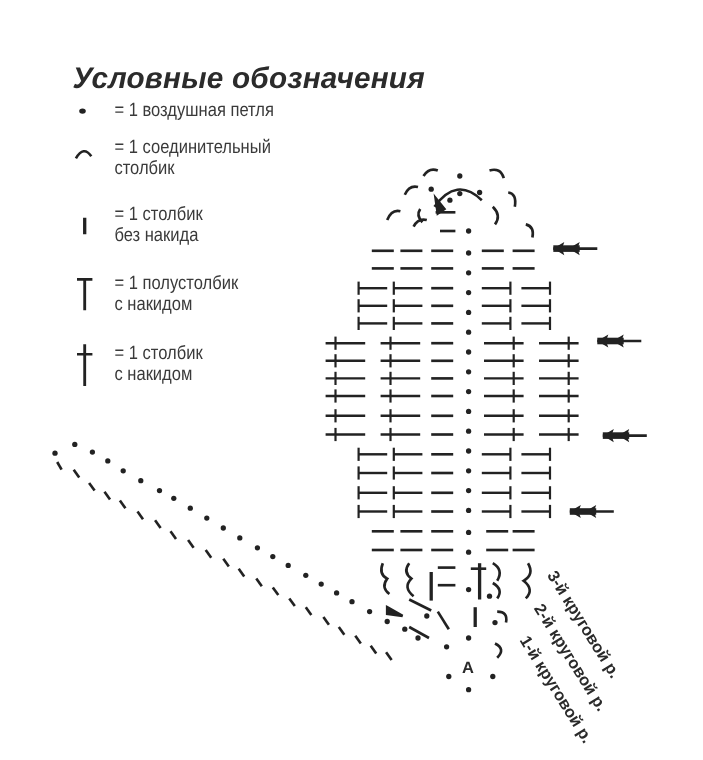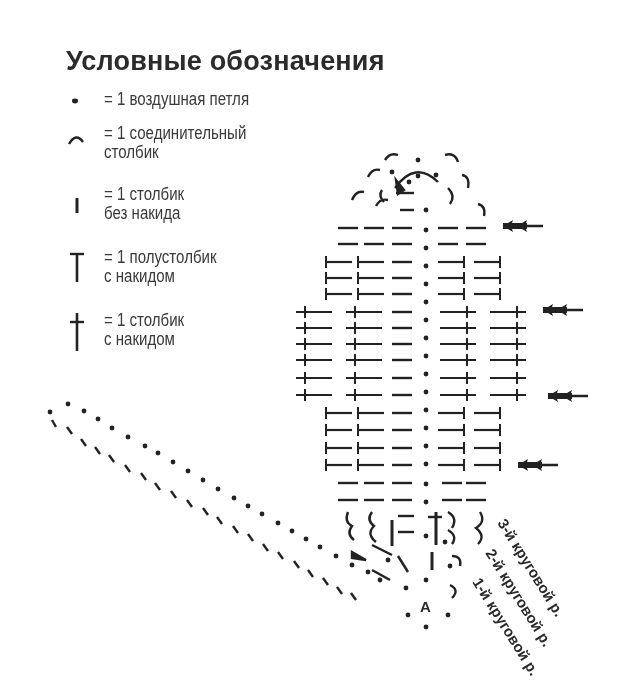--- a/index.html
+++ b/index.html
@@ -1,19 +1,19 @@
 <!DOCTYPE html>
 <html><head>
 <meta charset="utf-8">
 <style>
   html, body { margin:0; padding:0; background:#ffffff; }
   body { width:639px; height:691px; position:relative; overflow:hidden;
          font-family:"Liberation Sans", "DejaVu Sans", sans-serif; color:#2a2a2a; }
-  .title { position:absolute; left:66px; top:46px; font-size:27px; font-weight:bold;
-           letter-spacing:0.2px; color:#2b2b2b; white-space:nowrap; }
+  .title { position:absolute; left:66px; top:56px; font-size:27px; font-weight:bold;
+           letter-spacing:0.2px; color:#2b2b2b; white-space:nowrap;font-style:italic; }
   .legend { position:absolute; left:66px; top:86px; width:270px; }
   .leg-row { position:absolute; left:0; width:270px; }
   .leg-sym { position:absolute; left:0; width:28px; height:36px; }
   .leg-text { position:absolute; left:38px; top:0; font-size:17.5px; line-height:19px;
               color:#3a3a3a; transform:scaleX(0.86); transform-origin:left top; white-space:nowrap; }
   svg.diagram { position:absolute; left:0; top:0; }
   .round-label { font-family:"Liberation Sans", "DejaVu Sans", sans-serif; font-weight:bold;
                  font-size:15px; fill:#2a2a2a; }
 </style>
 </head>

